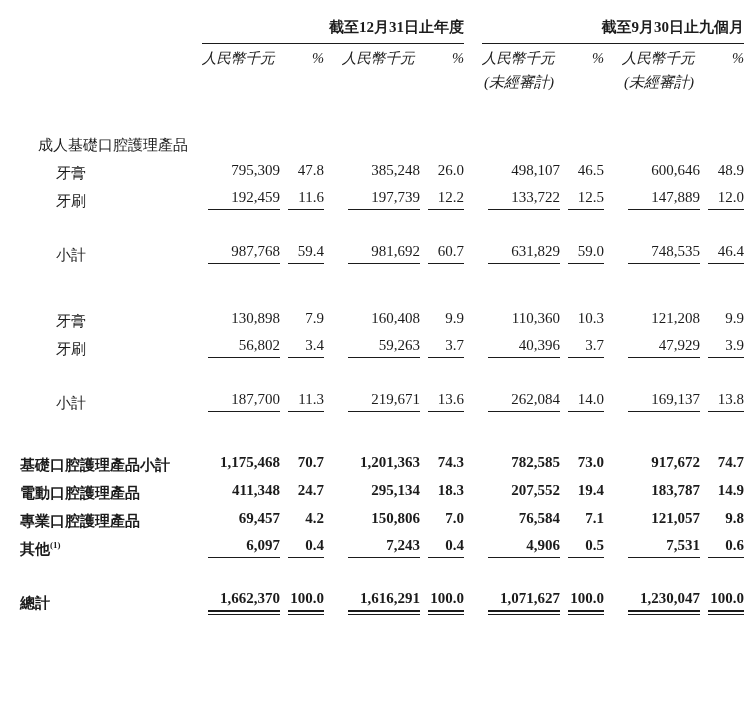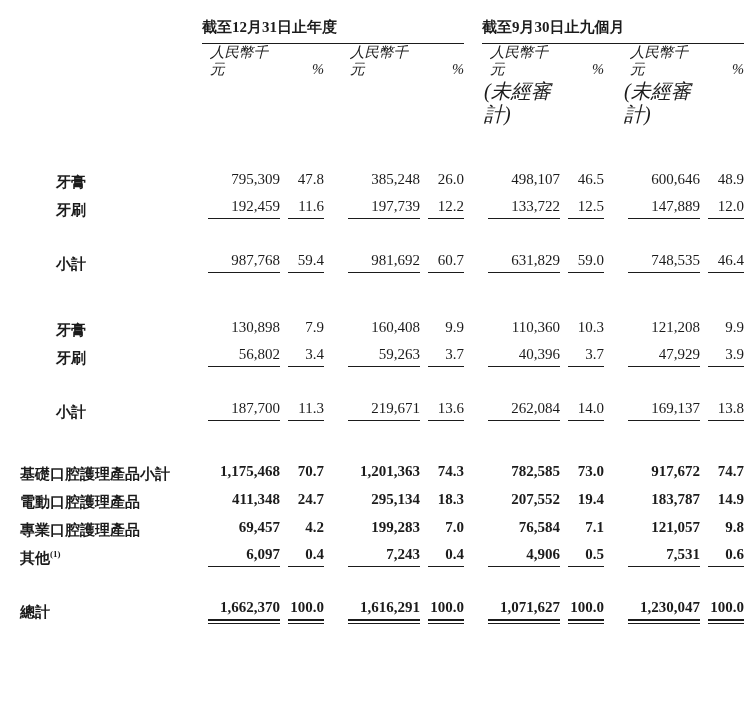--- a/index.html
+++ b/index.html
@@ -21,40 +21,40 @@
 
   
   .c { display:block; padding-bottom:3px; }
 
   .amt, .pct { text-align:right; }
   .amt .c { margin-left:6px; }
   .pct .c { margin-left:8px; }
 
   .lbl { text-align:left; white-space:nowrap; }
   .ind1 { padding-left:18px; }
-  .ind2 { padding-left:36px;font-weight:bold; }
+  .ind2 { padding-left:36px; }
   .b { font-weight:bold; }
 
   
   .u  { border-bottom:1.5px solid #1b1b1b; }
   .uu { position:relative; border-bottom:2.5px solid #1b1b1b; }
   .uu::after {
     content:""; position:absolute; left:0; right:0; bottom:-5px;
     border-bottom:1.5px solid #1b1b1b;
   }
 
   
-  .ghead { text-align:left; font-weight:bold; font-size:15px; }
+  .ghead { text-align:right; font-weight:bold; font-size:15px; }
   .ghead .c { border-bottom:1.6px solid #1b1b1b; padding-bottom:7px; }
   .year  { text-align:center; font-weight:bold; font-size:15px; }
   .year .c { border-bottom:1.6px solid #1b1b1b; padding-bottom:6px; }
   .chead-amt { text-align:left; font-style:italic; font-size:14.5px; }
-  .chead-amt .c { margin-left:8px; }
+  .chead-amt .c { margin-left:0; }
   .chead-pct { text-align:right; font-style:italic; font-size:14.5px; }
-  .unaud { text-align:left; font-style:italic; font-size:20px; }
+  .unaud { text-align:left; font-style:italic; font-size:15px; }
   .unaud .c { margin-left:2px; }
 
   sup { font-size:9px; line-height:0; vertical-align:super; }
 
   
   tr.h-ghead { height:32px; }
   tr.h-year  { height:34px; }
   tr.h-chead { height:26px; }
   tr.h-unaud { height:24px; }
   tr.h-row   { height:28px; }
@@ -145,20 +145,23 @@
     <td class="unaud">
             <span class="c">(未經審計)</span>
           </td>
     <td></td>
   </tr>
 
   <tr class="sp-a">
           <td colspan="12"></td>
         </tr>
 
+  <tr class="h-title">
+    <td colspan="12" class="lbl ind1">成人基礎口腔護理產品</td>
+  </tr>
 
   <tr class="h-row">
     <td class="lbl ind2">牙膏</td>
     <td class="amt">
             <span class="c">795,309</span>
           </td>
     <td class="pct">
             <span class="c">47.8</span>
           </td>
     <td></td>
@@ -421,21 +424,21 @@
   <tr class="h-row">
     <td class="lbl b">專業口腔護理產品</td>
     <td class="amt b">
             <span class="c">69,457</span>
           </td>
     <td class="pct b">
             <span class="c">4.2</span>
           </td>
     <td></td>
     <td class="amt b">
-            <span class="c">199,283</span>
+            <span class="c">150,806</span>
           </td>
     <td class="pct b">
             <span class="c">7.0</span>
           </td>
     <td></td>
     <td class="amt b">
             <span class="c">76,584</span>
           </td>
     <td class="pct b">
             <span class="c">7.1</span>

